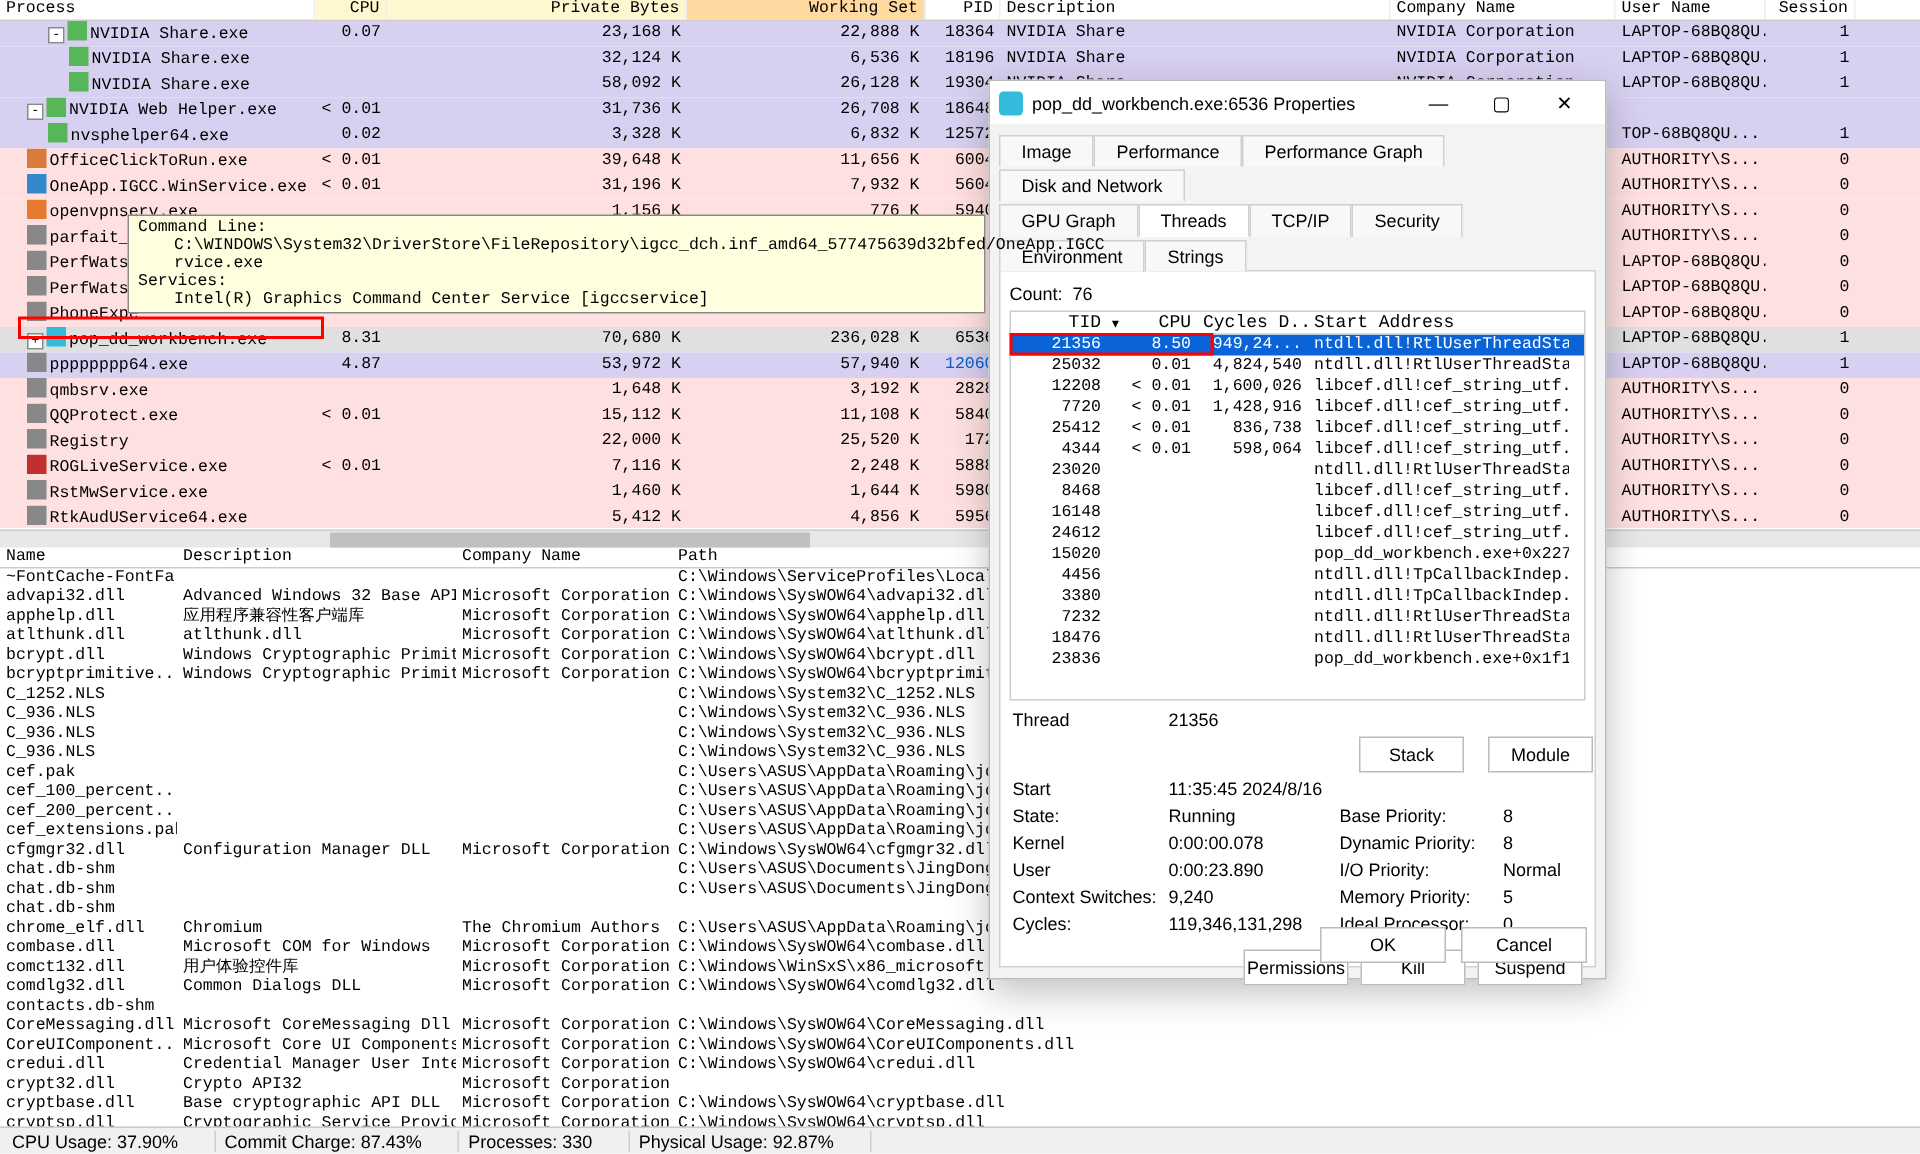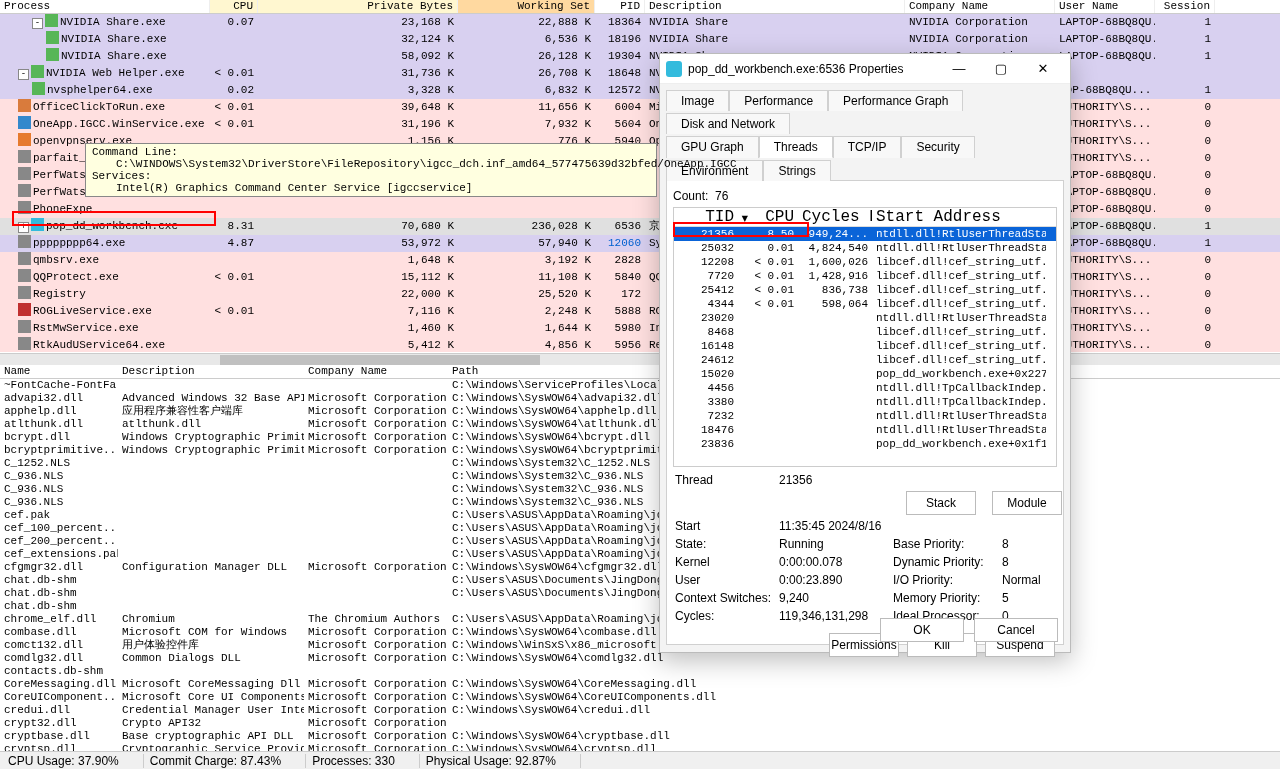--- a/index.html
+++ b/index.html
@@ -8,21 +8,21 @@
 
 
 .proc-hdr { display: flex; background: #fff; border-bottom: 1px solid #ccc; font-size: 11px; height: 14px; }
 .proc-hdr .col { padding: 0 4px; border-right: 1px solid #eee; white-space: nowrap; overflow: hidden; }
 .proc-list { height: 338px; overflow: hidden; position: relative; }
 .proc-row { display: flex; height: 17px; line-height: 17px; white-space: nowrap; }
 .proc-row .cell { padding: 0 4px; overflow: hidden; white-space: nowrap; text-overflow: clip; }
 .c-proc { width: 210px; }
 .c-cpu { width: 48px; text-align: right; }
 .c-pb { width: 200px; text-align: right; }
-.c-ws { width: 137px; text-align: right; }
+.c-ws { width: 159px; text-align: right; }
 .c-pid { width: 50px; text-align: right; }
 .c-desc { width: 260px; }
 .c-comp { width: 150px; }
 .c-user { width: 100px; }
 .c-sess { width: 60px; text-align: right; }
 .tree-ind { display: inline-block; }
 .tree-btn { display:inline-block; width:11px; height:11px; border:1px solid #888; text-align:center; line-height:9px; font-size:9px; margin-right:2px; vertical-align:0; background:#fff; }
 .icon-sq { display:inline-block; width:13px; height:13px; background:#4a8; vertical-align:-2px; margin-right:2px; }
 .bg-lav { background: #d8d0f0; }
 .bg-sft { background: #ffe0e0; }
@@ -54,21 +54,21 @@
 .dlg-title { height:30px; display:flex; align-items:center; padding: 0 6px; background:#fff; border-bottom:1px solid #eee; }
 .dlg-title .ticon { width:16px; height:16px; background:#3bd; border-radius:3px; margin-right:6px; display:inline-block; }
 .dlg-title .spacer { flex:1; }
 .tbtn { width:42px; height:28px; display:flex; align-items:center; justify-content:center; font-size:13px; }
 .tabs { display:flex; flex-wrap: wrap; }
 .tab { padding: 3px 14px; border:1px solid #d0d0d0; border-bottom:none; background:#f8f8f8; margin-top:2px; cursor:pointer; }
 .tab.sel { background:#fff; font-weight:normal; border-bottom:1px solid #fff; }
 .tab-body { background:#fff; border:1px solid #d0d0d0; padding:6px; margin-top:-1px; height: 465px; }
 .count { font-size:12px; padding:2px 0 4px; font-family: Segoe UI, sans-serif; }
 .th-wrap { height: 260px; border:1px solid #ccc; position:relative; }
-.th-hdr { display:flex; background:#fff; border-bottom:1px solid #ddd; font-size:16px; font-family: "Courier New", monospace; }
+.th-hdr { display:flex; background:#fff; border-bottom:1px solid #ddd; font-size:12px; font-family: "Courier New", monospace; }
 .th-hdr .tc, .th-row .tc { padding: 0 4px; overflow:hidden; white-space:nowrap; }
 .t-tid { width: 64px; text-align:right; }
 .t-cpu { width: 60px; text-align:right; }
 .t-cyc { width: 74px; text-align:right; }
 .t-sa { width: 174px; }
 .th-list { overflow:auto; height: 243px; font-family: "Courier New", monospace; font-size:11px; }
 .th-row { display:flex; height:14px; line-height:14px; }
 .th-row.sel { background:#0a64d8; color:#fff; }
 .info-grid { display:grid; grid-template-columns: 100px 110px 105px 60px; gap: 4px 4px; font-size:12px; padding: 6px 2px; }
 .info-grid div { white-space:nowrap; }
@@ -321,20 +321,21 @@
     </div>
   <div class="red-box" style="left:12px; top:211px; width:204px; height:15px;"></div>
 
   <div class="hscroll">
       <div class="bar"></div>
     </div>
 
   <div class="tooltip">
     <div class="tline">Command Line:</div>
     <div class="tline ind">C:\WINDOWS\System32\DriverStore\FileRepository\igcc_dch.inf_amd64_577475639d32bfed/OneApp.IGCC</div>
+    <div class="tline ind">rvice.exe</div>
     <div class="tline">Services:</div>
     <div class="tline ind">Intel(R) Graphics Command Center Service [igccservice]</div>
   </div>
 
   <div class="dll-pane">
     <div class="dll-hdr">
       <div class="col d-name">Name</div>
       <div class="col d-desc">Description</div>
       <div class="col d-comp">Company Name</div>
       <div class="col d-path">Path</div>

